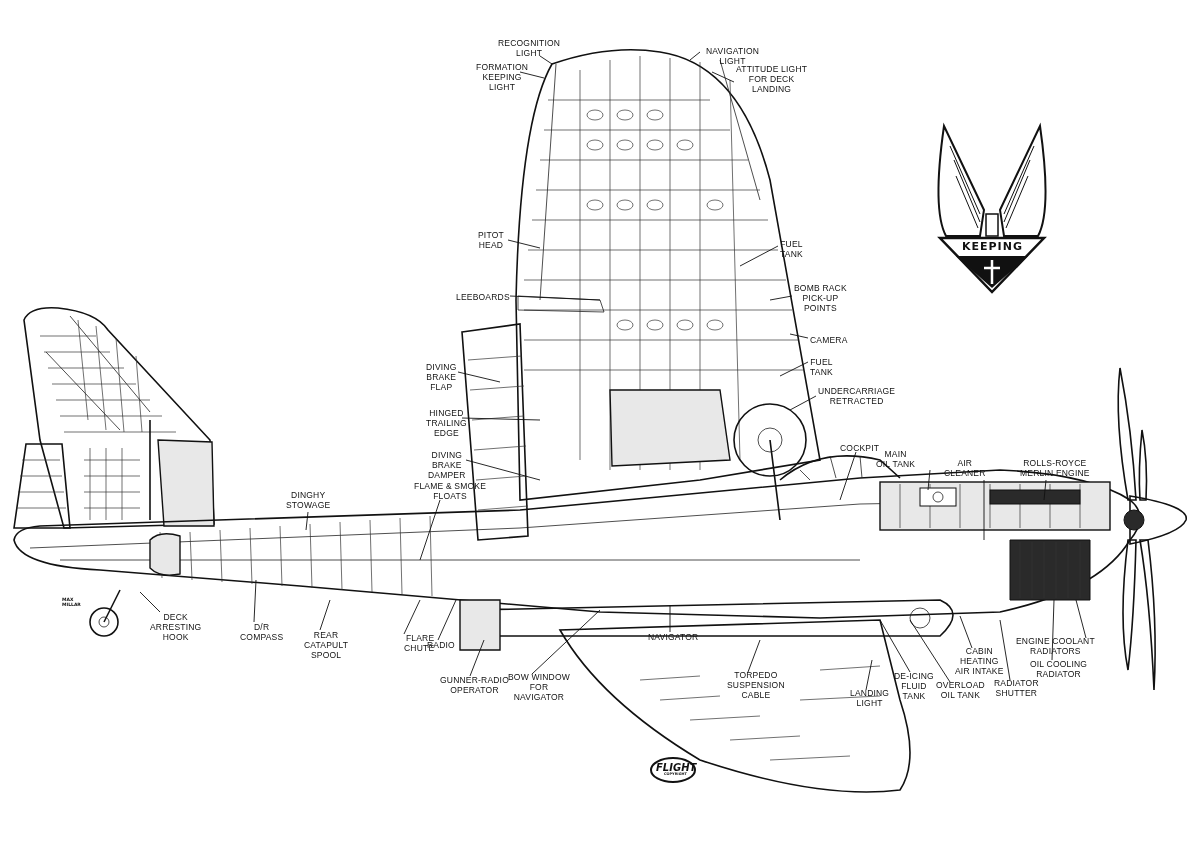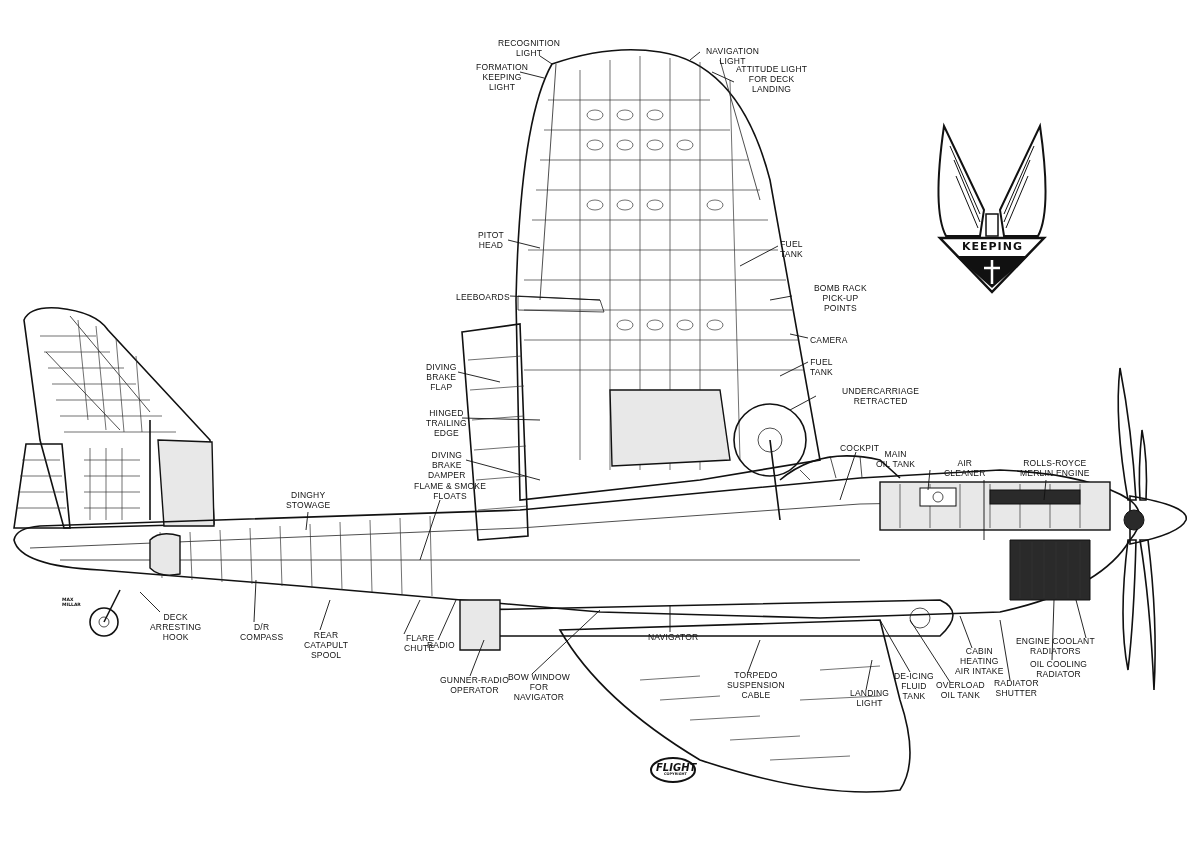--- a/index.html
+++ b/index.html
@@ -209,27 +209,27 @@
       <div class="lbl" style="left: 706px; top: 46px;">NAVIGATION
 LIGHT</div>
       <div class="lbl" style="left: 736px; top: 64px;">ATTITUDE LIGHT
 FOR DECK
 LANDING</div>
       <div class="lbl" style="left: 478px; top: 230px;">PITOT
 HEAD</div>
       <div class="lbl" style="left: 780px; top: 239px;">FUEL
 TANK</div>
       <div class="lbl" style="left: 456px; top: 292px;">LEEBOARDS</div>
-      <div class="lbl" style="left: 814px; top: 283px;">BOMB RACK
+      <div class="lbl" style="left: 794px; top: 283px;">BOMB RACK
 PICK-UP
 POINTS</div>
       <div class="lbl" style="left: 810px; top: 335px;">CAMERA</div>
       <div class="lbl" style="left: 810px; top: 357px;">FUEL
 TANK</div>
-      <div class="lbl" style="left: 842px; top: 386px;">UNDERCARRIAGE
+      <div class="lbl" style="left: 818px; top: 386px;">UNDERCARRIAGE
 RETRACTED</div>
       <div class="lbl" style="left: 426px; top: 362px;">DIVING
 BRAKE
 FLAP</div>
       <div class="lbl" style="left: 426px; top: 408px;">HINGED
 TRAILING
 EDGE</div>
       <div class="lbl" style="left: 428px; top: 450px;">DIVING
 BRAKE
 DAMPER</div>

